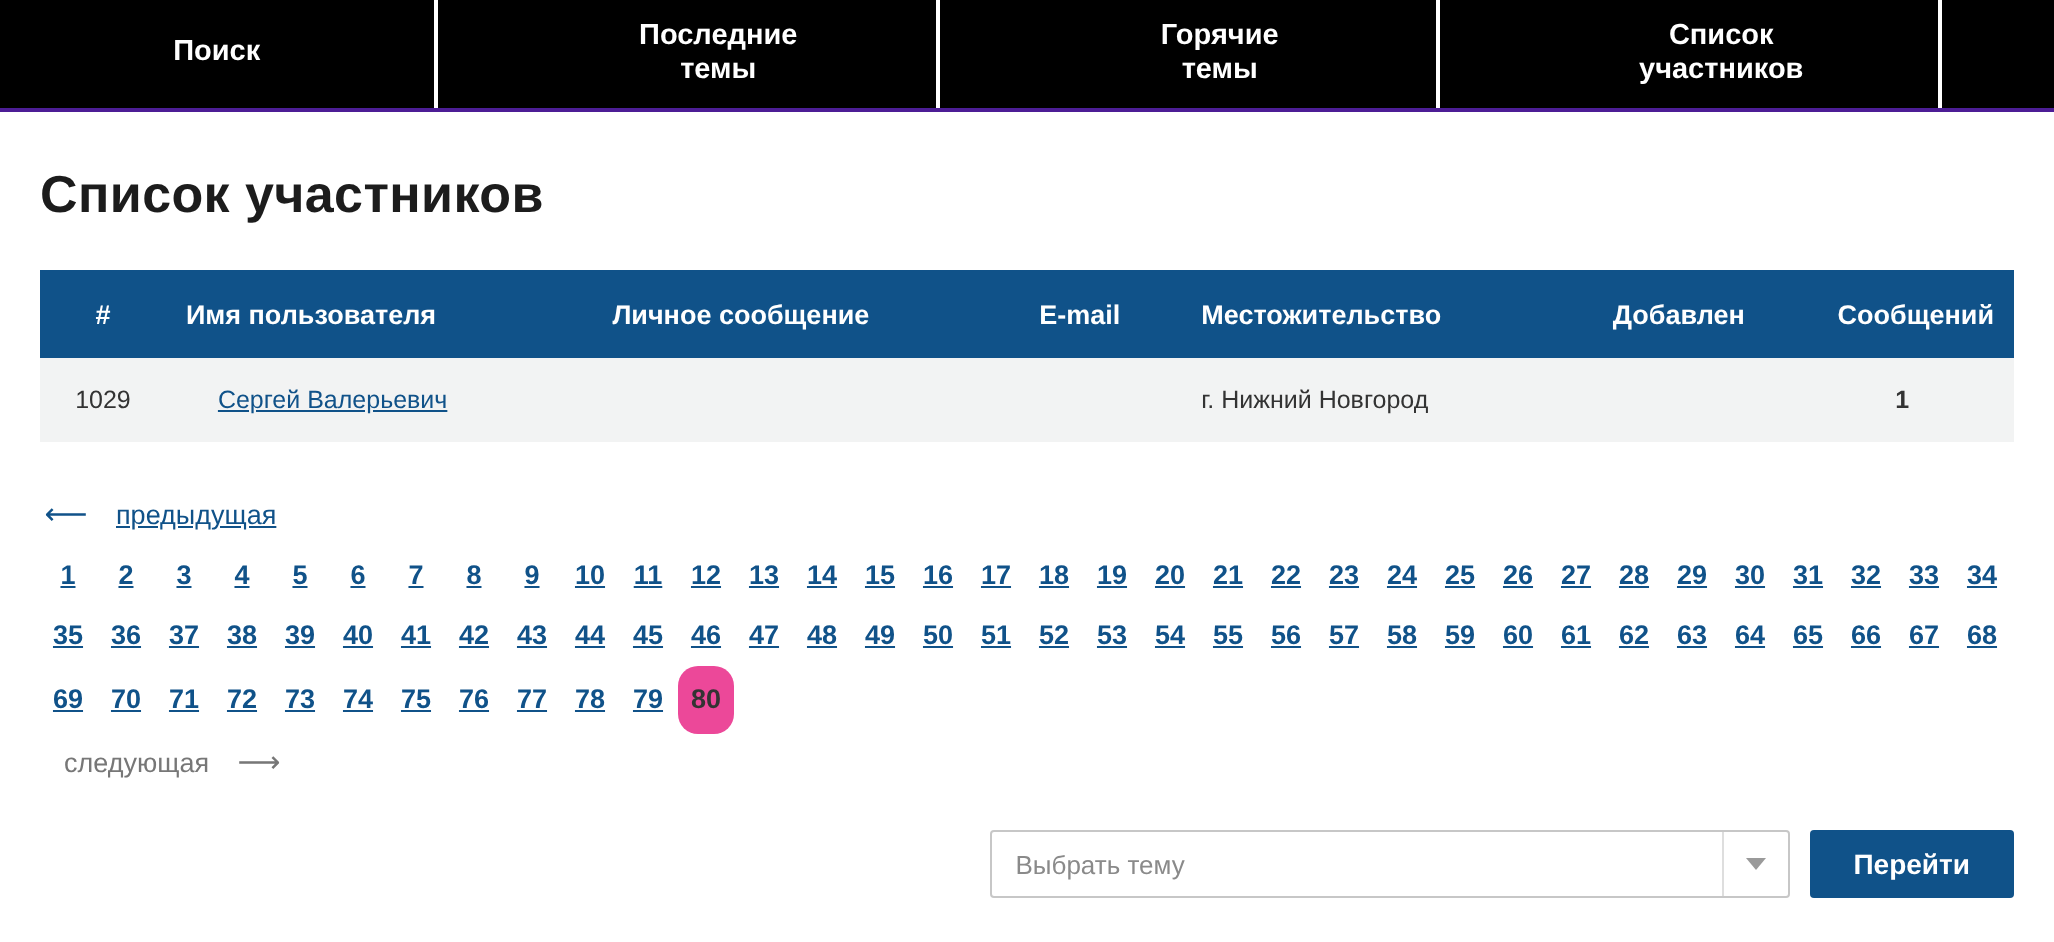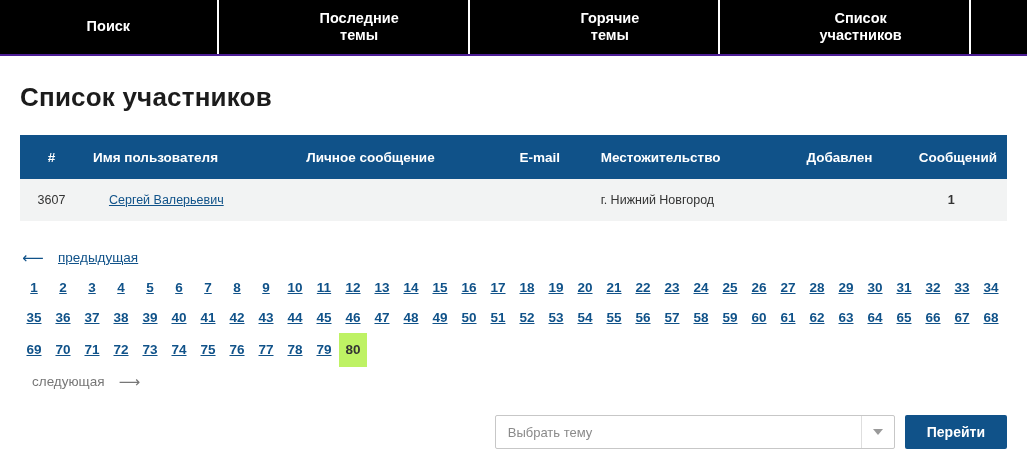--- a/index.html
+++ b/index.html
@@ -116,24 +116,24 @@
     min-width: 28px;
     text-align: center;
     margin-right: 1px;
     color: #105289;
     text-decoration: underline;
     font-weight: bold;
     font-size: 13.5px;
     cursor: pointer;
   }
   .pagination .pg.current {
-    background: #bef264;
+    background: #ec4899;
     color: #333333;
     text-decoration: none;
-    border-radius: 0;
+    border-radius: 10px;
     padding: 2px 0;
     font-weight: bold;
   }
   .pg-prev, .pg-next {
     color: #105289;
     text-decoration: underline;
     font-size: 13.5px;
     cursor: pointer;
     margin: 0 12px;
   }
@@ -228,21 +228,21 @@
         <th class="c-user">Имя пользователя</th>
         <th class="c-pm">Личное сообщение</th>
         <th class="c-mail">E-mail</th>
         <th class="c-loc">Местожительство</th>
         <th class="c-join">Добавлен</th>
         <th class="c-posts">Сообщений</th>
       </tr>
     </thead>
     <tbody>
       <tr>
-        <td class="c-rank">3607</td>
+        <td class="c-rank">1029</td>
         <td class="c-user">
           <a href="#">Сергей Валерьевич</a>
         </td>
         <td class="c-pm"></td>
         <td class="c-mail"></td>
         <td class="c-loc">г. Нижний Новгород</td>
         <td class="c-join"></td>
         <td class="c-posts">1</td>
       </tr>
     </tbody>

